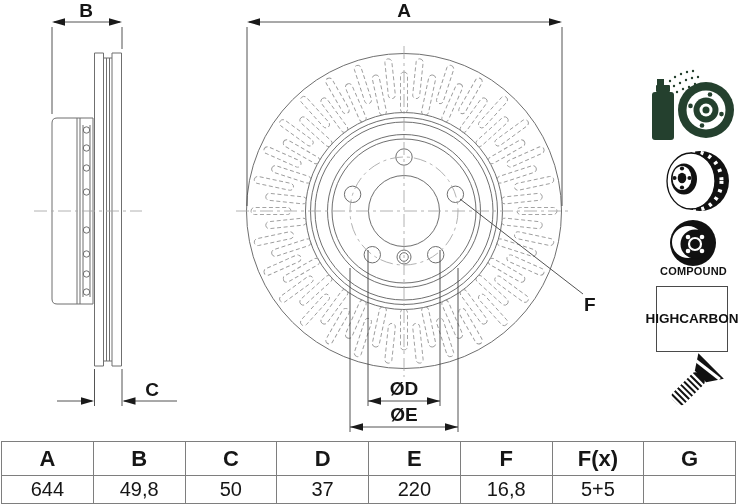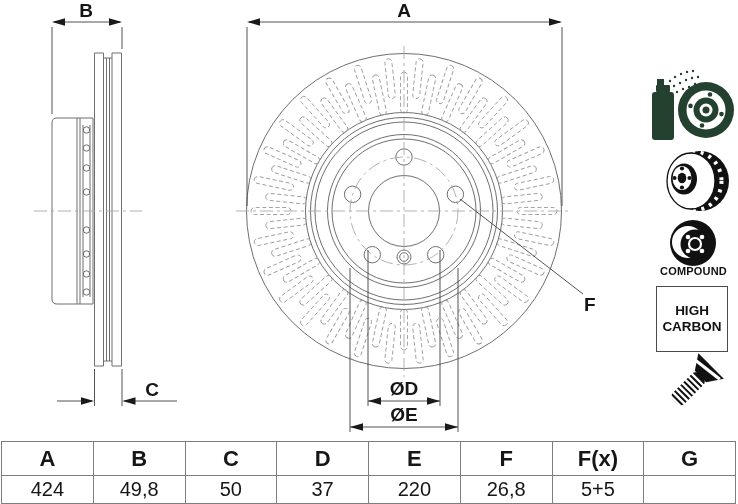--- a/index.html
+++ b/index.html
@@ -13,21 +13,21 @@
   #bolt-holes circle,#flange-holes circle{fill:none;stroke:#6f6f6f;stroke-width:1;}
   .cl path,.cl circle{fill:none;stroke:#a9a9a9;stroke-width:.9;stroke-dasharray:13 4 3 4;}
   .dim path{fill:none;stroke:#3f3f3f;stroke-width:.9;}
   .dim polygon{fill:#1a1a1a;stroke:none;}
   .dimlabel{font-size:19px;font-weight:700;fill:#151515;}
 
   
   .compound-label{position:absolute;left:646px;top:265px;width:95px;text-align:center;
      font-size:11px;font-weight:700;color:#111;letter-spacing:.2px;}
   .hc-box{position:absolute;left:656px;top:286px;width:70px;height:64px;border:1px solid #4a4a4a;
-     display:flex;flex-direction:column;align-items:center;justify-content:center;
+     display:flex;flex-direction:row;align-items:center;justify-content:center;
      font-size:13.5px;font-weight:700;color:#111;line-height:1.2;background:#fff;}
 
   
   table.spec{position:absolute;left:1px;top:441px;width:735px;border-collapse:collapse;
      background:#fff;table-layout:fixed;}
   table.spec th,table.spec td{border:1px solid #7e7e7e;text-align:center;color:#161616;
      font-family:"Liberation Sans",sans-serif;padding:0;}
   table.spec th{height:33px;font-size:22px;font-weight:700;}
   table.spec td{height:27px;font-size:20px;font-weight:400;}
 </style>
@@ -266,24 +266,24 @@
       <th>A</th>
       <th>B</th>
       <th>C</th>
       <th>D</th>
       <th>E</th>
       <th>F</th>
       <th>F(x)</th>
       <th>G</th>
     </tr>
     <tr>
-      <td>424</td>
+      <td>644</td>
       <td>49,8</td>
       <td>50</td>
       <td>37</td>
       <td>220</td>
-      <td>26,8</td>
+      <td>16,8</td>
       <td>5+5</td>
       <td></td>
     </tr>
   </tbody>
     </table>
 </div>
 
 </body></html>

